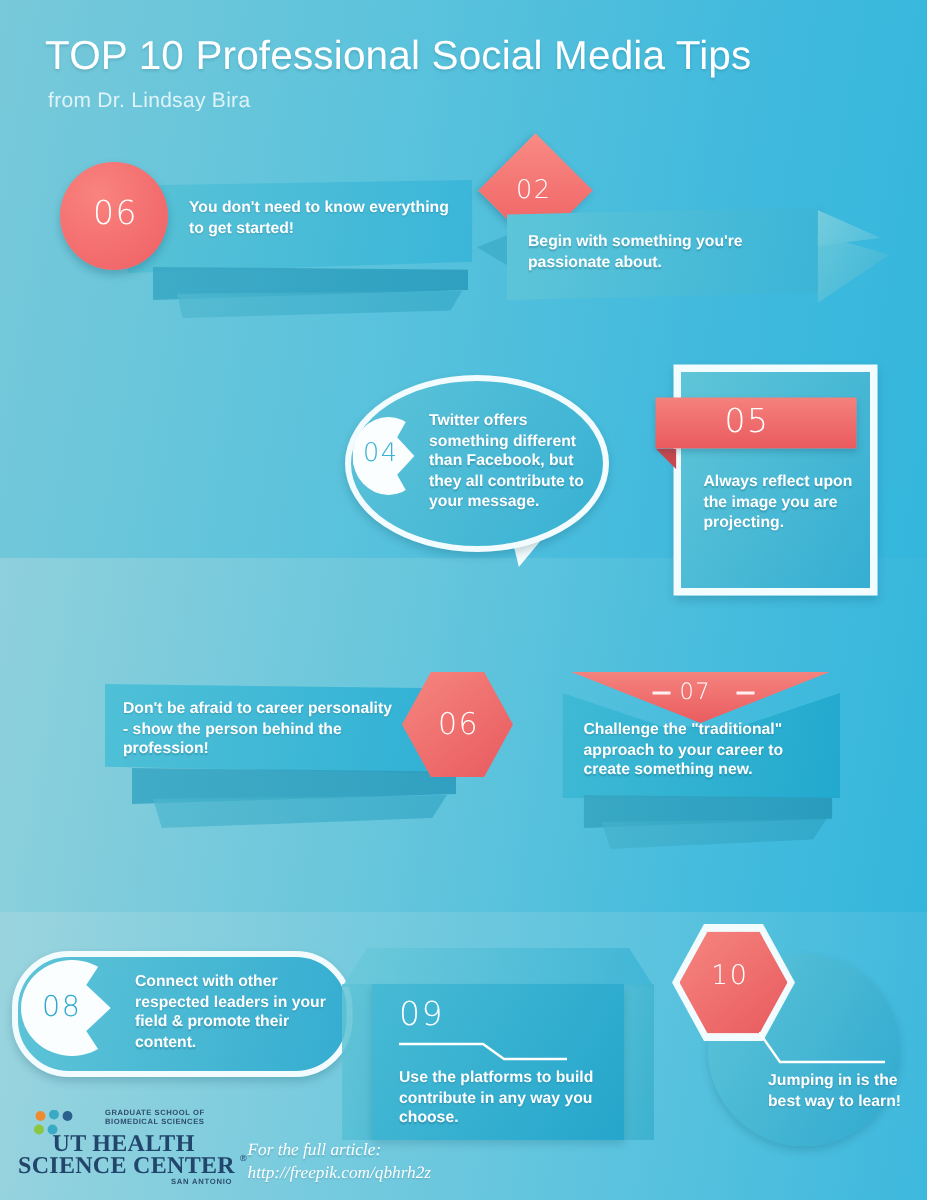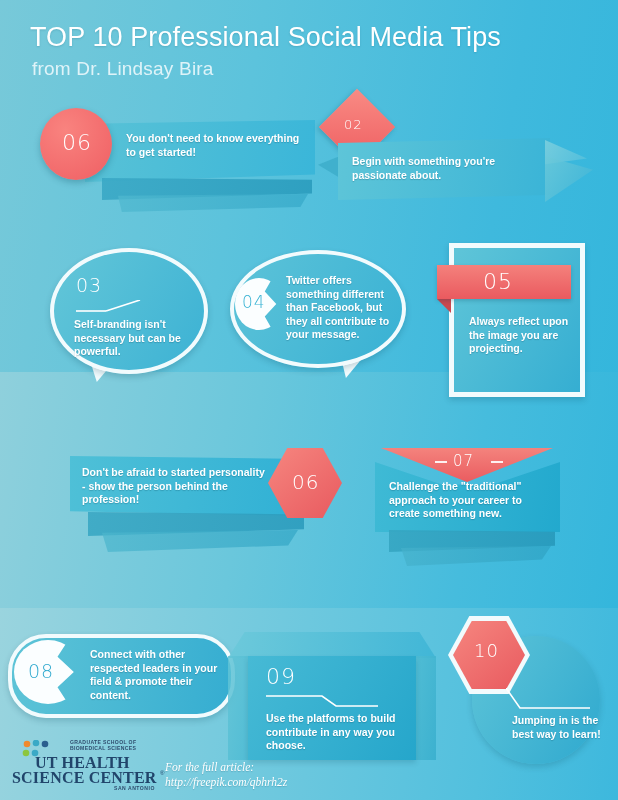--- a/index.html
+++ b/index.html
@@ -18,21 +18,21 @@
   .band-3{top:608px;height:192px;background:linear-gradient(100deg,#9ad4de 0%,#74cade 40%,#52c0de 78%,#3db8dd 100%);}
 
   
   .title{
     position:absolute;left:30px;top:22px;
     font-size:27px;font-weight:normal;color:#ffffff;letter-spacing:.1px;
     text-shadow:0 1px 2px rgba(0,70,90,.18);
   }
   .subtitle{
     position:absolute;left:32px;top:58px;
-    font-size:19px;color:#e8f7fb;font-weight:300;letter-spacing:.2px;
+    font-size:14px;color:#e8f7fb;font-weight:300;letter-spacing:.2px;
     opacity:.93;
   }
 
   
   .ribbon-text{
     position:absolute;color:#ffffff;font-size:10.5px;font-weight:bold;line-height:13.5px;
     text-shadow:0 1px 1px rgba(0,60,80,.25);
   }
   .num{
     color:#ffffff;font-weight:300;letter-spacing:1px;
@@ -68,21 +68,21 @@
   #tip01 .ribbon-text{left:86px;top:24px;width:175px;}
 
   
   #tip02{position:absolute;left:330px;top:100px;width:260px;height:110px;}
   #tip02 .diamond{
     position:absolute;left:0;top:0;width:54px;height:54px;
     background:linear-gradient(135deg,#f98b84,#ee5d60);
     transform:rotate(45deg);
     box-shadow:0 2px 5px rgba(0,60,80,.25);
   }
-  #tip02 .dnum{position:absolute;left:14px;top:17px;font-size:13px;z-index:4;}
+  #tip02 .dnum{position:absolute;left:14px;top:17px;font-size:17px;z-index:4;}
   #tip02 .banner{
     position:absolute;left:8px;top:38px;width:212px;height:62px;
     background:linear-gradient(100deg,#5ec5d8,#3ab4d7);
     clip-path:polygon(0 8%,100% 0,100% 92%,0 100%);
     box-shadow:0 3px 5px rgba(0,60,80,.18);
   }
   #tip02 .wingtop{
     position:absolute;left:215px;top:40px;width:42px;height:44px;
     background:linear-gradient(120deg,#7fd0de,#4cbcdb);
     clip-path:polygon(0 0,100% 42%,0 55%);
@@ -348,32 +348,20 @@
   <div id="tip02">
     <div class="foldl"></div>
     <div class="diamond"></div>
     <span class="num dnum">02</span>
     <div class="banner"></div>
     <div class="wingtop"></div>
     <div class="wingbot"></div>
     <div class="ribbon-text">Begin with something you're passionate about.</div>
   </div>
 
-  <div id="tip03">
-    <div class="tail"></div>
-    <div class="bubble"></div>
-    <span class="num dnum">03</span>
-    <div class="slash">
-      <svg width="66" height="12" viewBox="0 0 66 12">
-          <line x1="0" y1="11" x2="30" y2="11" stroke="#ffffff" stroke-width="1.6"></line>
-          <line x1="30" y1="11" x2="64" y2="0" stroke="#ffffff" stroke-width="1.6"></line>
-        </svg>
-    </div>
-    <div class="ribbon-text">Self-branding isn't necessary but can be powerful.</div>
-  </div>
 
   <div id="tip04">
     <div class="tail"></div>
     <div class="bubble"></div>
     <div class="knob"></div>
     <span class="num dnum">04</span>
     <div class="ribbon-text">Twitter offers something different than Facebook, but they all contribute to your message.</div>
   </div>
 
   <div id="tip05">
@@ -384,21 +372,21 @@
     <div class="ribbon-text">Always reflect upon the image you are projecting.</div>
   </div>
 
   <div id="tip06">
     <div class="banner"></div>
     <div class="fold-a"></div>
     <div class="fold-b"></div>
     <div class="hexring"></div>
     <div class="hex"></div>
     <span class="num dnum">06</span>
-    <div class="ribbon-text">Don't be afraid to started personality - show the person behind the profession!</div>
+    <div class="ribbon-text">Don't be afraid to career personality - show the person behind the profession!</div>
   </div>
 
   <div id="tip07">
     <div class="flap"></div>
     <div class="body"></div>
     <div class="fold-a"></div>
     <div class="fold-b"></div>
     <div class="dash-l"></div>
     <span class="num dnum">07</span>
     <div class="dash-r"></div>

